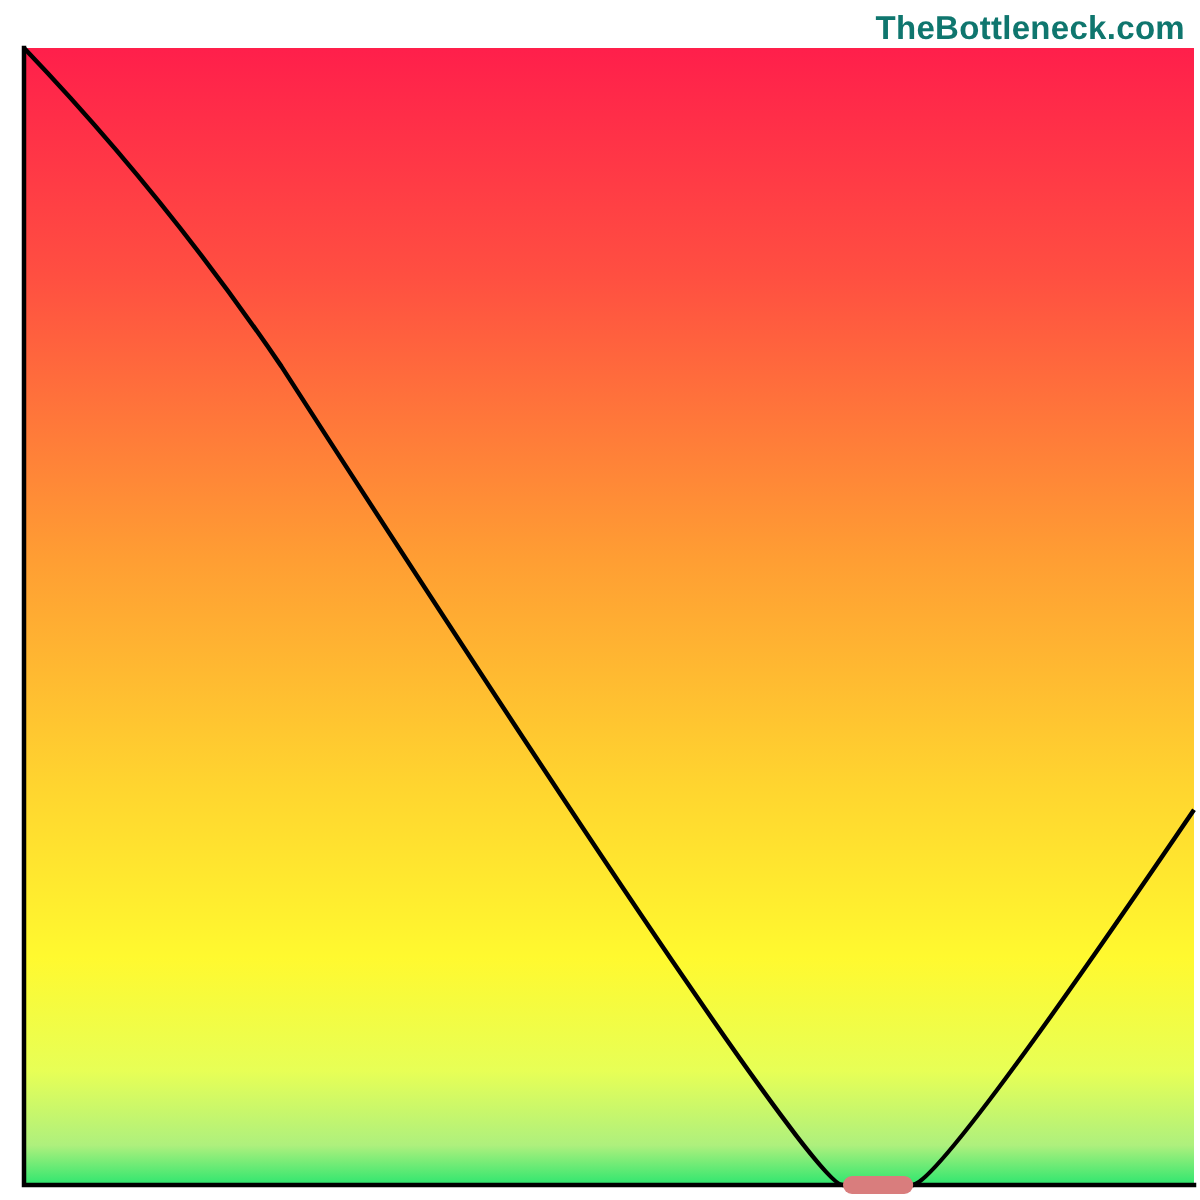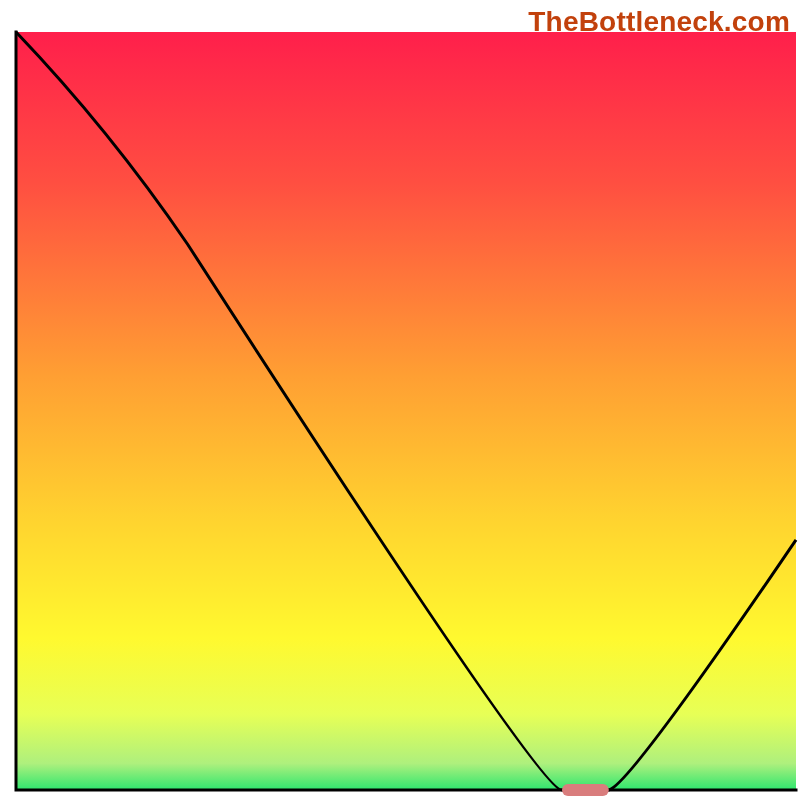--- a/index.html
+++ b/index.html
@@ -12,23 +12,23 @@
   }
   .container {
     position: relative;
     width: 800px;
     height: 800px;
   }
   .watermark {
     position: absolute;
     top: 6px;
     right: 10px;
-    font-size: 28px;
+    font-size: 22px;
     font-weight: 600;
-    color: #c2410c;
+    color: #0f766e;
     letter-spacing: 0.2px;
   }
   svg.chart {
     position: absolute;
     left: 0;
     top: 0;
   }
 </style>
 </head>
 <body>

